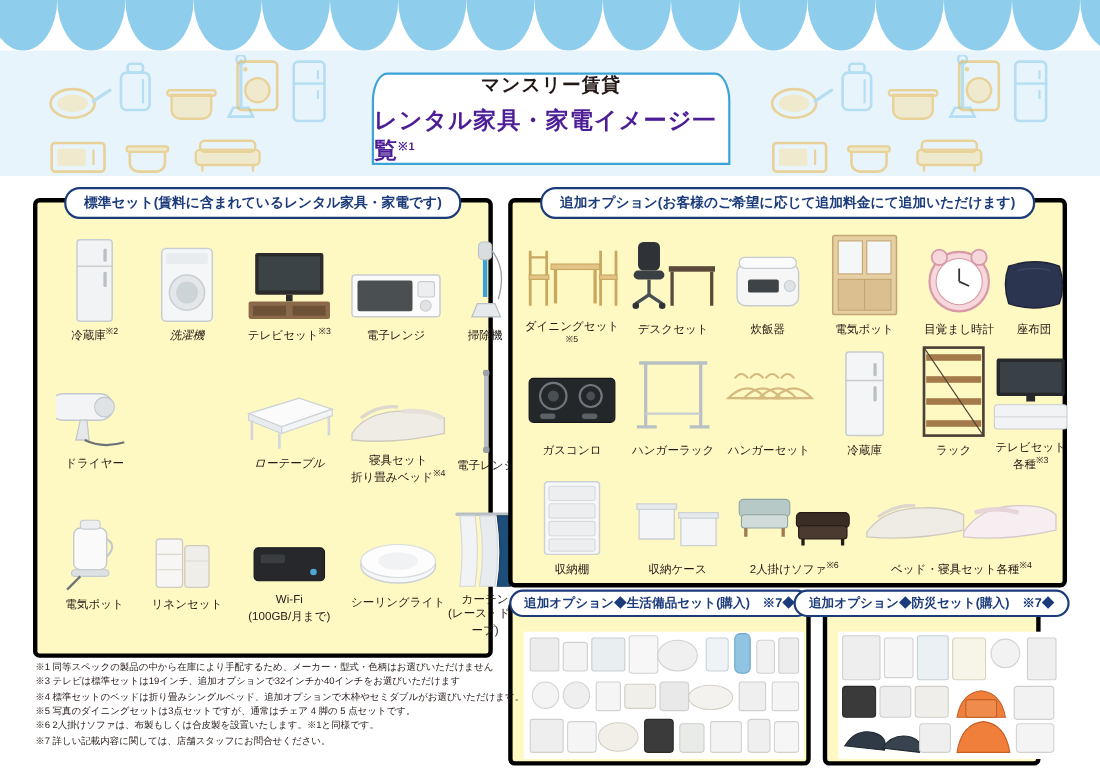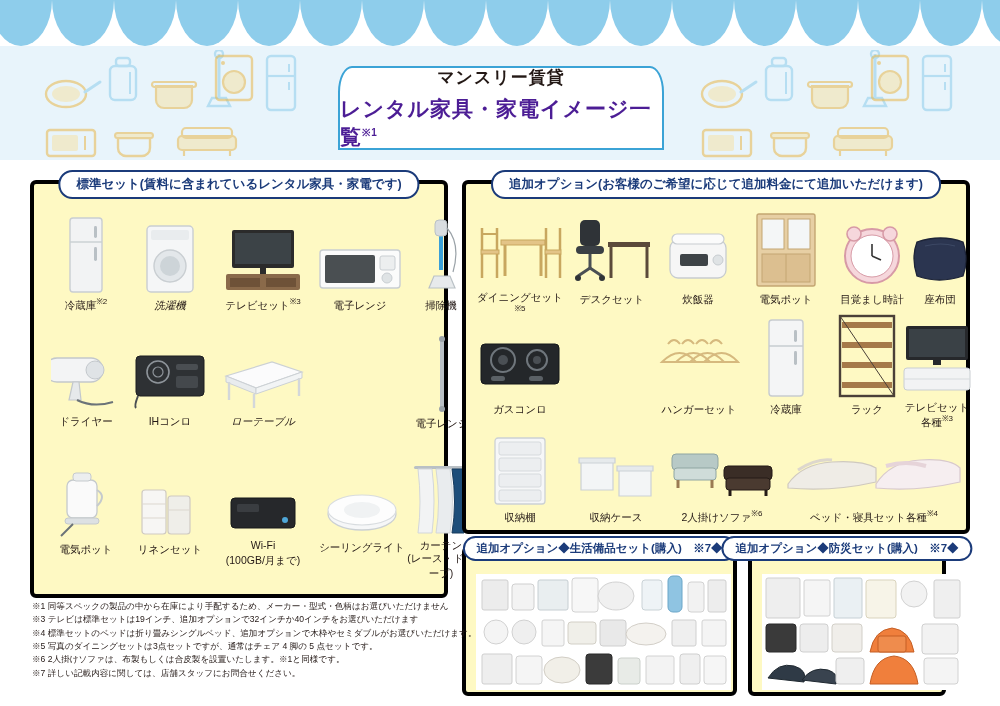--- a/index.html
+++ b/index.html
@@ -327,48 +327,46 @@
           <svg width="70" height="72" viewBox="0 0 70 72">
               <path d="M6 20 h34 a12 12 0 0 1 0 24 h-34 a8 8 0 0 1 0 -24 z" fill="#f3f4f5" stroke="#c3c8cc" stroke-width="1.3"></path>
               <path d="M22 44 l-4 18 h12 l-2 -18 z" fill="#e6e9eb" stroke="#c3c8cc" stroke-width="1.2"></path>
               <path d="M26 62 q16 8 36 2" stroke="#6b7378" stroke-width="2" fill="none"></path>
               <circle cx="44" cy="32" r="9" fill="#dfe3e6" stroke="#c3c8cc"></circle>
             </svg>
         </div>
         <div class="cap"><span>ドライヤー</span><sup></sup></div>
       </div>
 
-      <div class="item" style="left:96px;top:158px;width:80px;">
-        <div class="pic" style="height:68px;">
-          <svg width="76" height="64" viewBox="0 0 76 64">
-              <rect x="4" y="10" width="68" height="40" rx="4" fill="#2e3134" stroke="#1d1f21"></rect>
-              <circle cx="26" cy="26" r="11" fill="none" stroke="#8e949a" stroke-width="1.6"></circle>
-              <circle cx="26" cy="26" r="5" fill="none" stroke="#8e949a" stroke-width="1.2"></circle>
-              <rect x="44" y="18" width="22" height="6" rx="2" fill="#4a4e52"></rect>
-              <rect x="44" y="30" width="22" height="12" rx="2" fill="#44484c"></rect>
-              <path d="M6 50 q-4 10 -2 12" stroke="#4a4e52" stroke-width="2" fill="none"></path>
-            </svg>
-        </div>
-        <div class="cap"><span>IHコンロ</span><sup></sup></div>
-      </div>
 
       <div class="item" style="left:184px;top:168px;width:90px;font-style:italic;">
         <div class="pic" style="height:58px;">
           <svg width="86" height="54" viewBox="0 0 86 54">
               <polygon points="6,20 52,6 82,16 36,32" fill="#fbfbfc" stroke="#ccd1d5" stroke-width="1.2"></polygon>
               <polygon points="6,20 36,32 36,38 6,26" fill="#e9ecee" stroke="#ccd1d5" stroke-width="1"></polygon>
               <polygon points="36,32 82,16 82,22 36,38" fill="#f2f4f5" stroke="#ccd1d5" stroke-width="1"></polygon>
               <line x1="9" y1="26" x2="9" y2="44" stroke="#d3d7da" stroke-width="2.4"></line>
               <line x1="34" y1="38" x2="34" y2="52" stroke="#d3d7da" stroke-width="2.4"></line>
               <line x1="79" y1="22" x2="79" y2="40" stroke="#d3d7da" stroke-width="2.4"></line>
             </svg>
         </div>
         <div class="cap"><span>ローテーブル</span><sup></sup></div>
       </div>
 
+      <div class="item" style="left:280px;top:166px;width:96px;">
+        <div class="pic" style="height:60px;">
+          <svg width="92" height="56" viewBox="0 0 92 56">
+              <path d="M4 40 q12 -18 40 -20 q28 -2 44 6 l0 14 q-44 10 -84 6 z" fill="#efece6" stroke="#cfc9bf" stroke-width="1.2"></path>
+              <path d="M12 26 q16 -12 34 -10" stroke="#ddd7cd" stroke-width="3" fill="none"></path>
+              <path d="M50 20 q22 -2 36 6" stroke="#e5e0d8" stroke-width="4" fill="none"></path>
+            </svg>
+        </div>
+        <div class="cap"><span>寝具セット
+折り畳みベッド</span><sup>※4</sup></div>
+      </div>
 
       <div class="item" style="left:374px;top:150px;width:68px;">
         <div class="pic" style="height:78px;">
           <svg width="30" height="76" viewBox="0 0 30 76">
               <line x1="15" y1="2" x2="15" y2="74" stroke="#b9c0c5" stroke-width="4"></line>
               <circle cx="15" cy="3" r="3" fill="#9aa2a8"></circle>
               <circle cx="15" cy="73" r="3" fill="#9aa2a8"></circle>
             </svg>
         </div>
         <div class="cap"><span>電子レンジ</span><sup></sup></div>
@@ -539,20 +537,33 @@
               <circle cx="26" cy="34" r="5" fill="#4a4f54"></circle>
               <circle cx="60" cy="34" r="10" fill="none" stroke="#6f767c" stroke-width="2"></circle>
               <circle cx="60" cy="34" r="4" fill="#4a4f54"></circle>
               <rect x="14" y="50" width="14" height="5" rx="2.5" fill="#5b6166"></rect>
               <rect x="52" y="50" width="14" height="5" rx="2.5" fill="#5b6166"></rect>
             </svg>
         </div>
         <div class="cap"><span>ガスコンロ</span><sup></sup></div>
       </div>
 
+      <div class="item" style="left:104px;top:130px;width:84px;">
+        <div class="pic" style="height:84px;">
+          <svg width="78" height="80" viewBox="0 0 78 80">
+              <line x1="8" y1="12" x2="70" y2="12" stroke="#b9c0c5" stroke-width="3"></line>
+              <line x1="14" y1="12" x2="14" y2="70" stroke="#b9c0c5" stroke-width="3"></line>
+              <line x1="64" y1="12" x2="64" y2="70" stroke="#b9c0c5" stroke-width="3"></line>
+              <line x1="6" y1="70" x2="24" y2="70" stroke="#b9c0c5" stroke-width="3"></line>
+              <line x1="54" y1="70" x2="72" y2="70" stroke="#b9c0c5" stroke-width="3"></line>
+              <line x1="14" y1="58" x2="64" y2="58" stroke="#c9ced2" stroke-width="2"></line>
+            </svg>
+        </div>
+        <div class="cap"><span>ハンガーラック</span><sup></sup></div>
+      </div>
 
       <div class="item" style="left:190px;top:140px;width:86px;">
         <div class="pic" style="height:74px;">
           <svg width="82" height="70" viewBox="0 0 82 70">
               <g stroke="#d6b97e" stroke-width="2" fill="none">
             <path d="M10 16 q6 -8 12 0 M4 34 q18 -18 34 0 z"></path>
             <path d="M24 16 q6 -8 12 0 M18 34 q18 -18 34 0 z"></path>
             <path d="M38 16 q6 -8 12 0 M32 34 q18 -18 34 0 z"></path>
             <path d="M52 16 q6 -8 12 0 M46 34 q18 -18 34 0 z"></path>
           </g>

